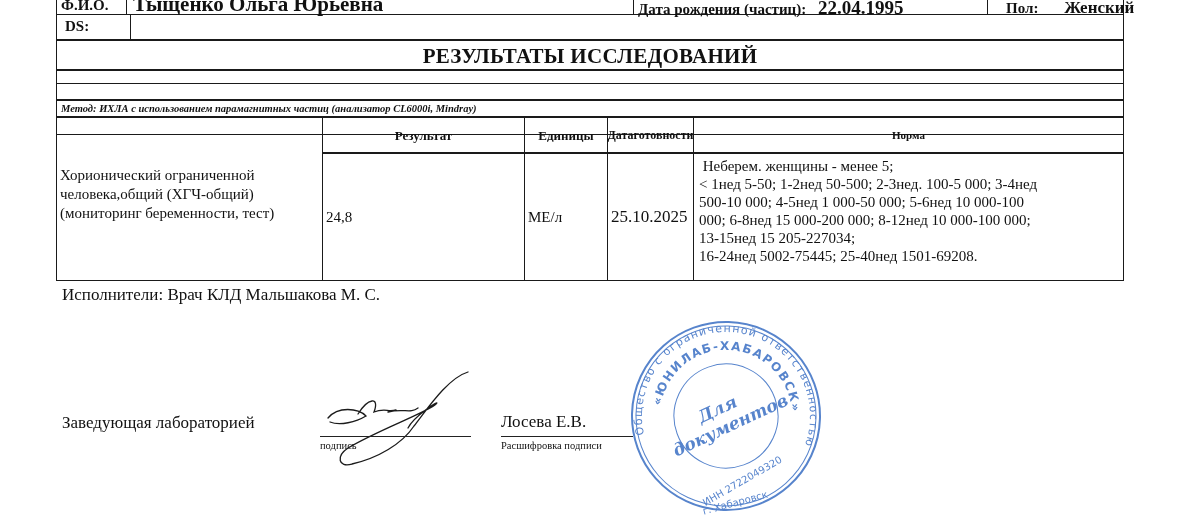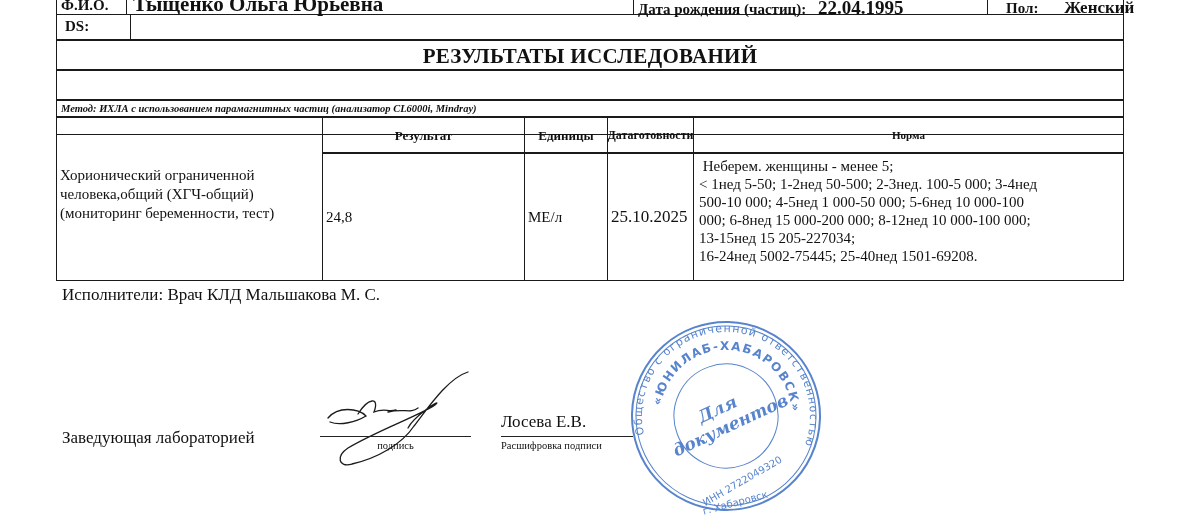--- a/index.html
+++ b/index.html
@@ -9,36 +9,36 @@
       font-family: "Liberation Serif", "DejaVu Serif", serif;
       color: #111;
     }
     .abs { position: absolute; box-sizing: border-box; }
 
     
     #hdr { left: 56px; top: -8px; width: 1068px; height: 23px; border: 1.5px solid #1a1a1a; }
     #hdr .cell { position: absolute; top: 0; height: 100%; border-right: 1.5px solid #1a1a1a; box-sizing: border-box; white-space: nowrap; }
     #ds { left: 56px; top: 15px; width: 1068px; height: 25px; border: 1.5px solid #1a1a1a; border-top: none; }
     #ds .lbl { position: absolute; left: 4px; top: 0; width: 70px; height: 100%; border-right: 1.5px solid #1a1a1a; box-sizing: border-box; font-weight: bold; font-size: 15px; padding: 3px 4px; }
-    #title { left: 56px; top: 39px; width: 1068px; height: 31px; border: 1.5px solid #1a1a1a; border-top: 2px solid #1a1a1a; text-align: center; font-weight: bold; font-size: 21px; line-height: 30px; letter-spacing: 0.3px; }
+    #title { left: 56px; top: 39px; width: 1068px; height: 45px; border: 1.5px solid #1a1a1a; border-top: 2px solid #1a1a1a; text-align: center; font-weight: bold; font-size: 21px; line-height: 30px; letter-spacing: 0.3px; }
     #blank { left: 56px; top: 69px; width: 1068px; height: 31px; border: 1.5px solid #1a1a1a; border-top: 2px solid #1a1a1a; }
     #method { left: 56px; top: 99px; width: 1068px; height: 36px; border: 1.5px solid #1a1a1a; border-top: 2px solid #1a1a1a; font-size: 10.5px; font-style: italic; font-weight: bold; line-height: 15px; padding-left: 4px; }
 
     
     #results { left: 56px; top: 116px; width: 1068px; height: 165px; border: 1.5px solid #1a1a1a; border-top: 2px solid #1a1a1a; }
     #results .col { position: absolute; top: 0; height: 100%; box-sizing: border-box; border-left: 1.5px solid #1a1a1a; }
     #results .head { position: absolute; left: 0; right: 0; top: 0; height: 36px; border-bottom: 2px solid #1a1a1a; box-sizing: border-box; display: flex; align-items: center; justify-content: center; text-align: center; font-weight: bold; font-size: 13px; line-height: 15px; }
     #results .body { position: absolute; left: 0; right: 0; top: 36px; bottom: 0; font-size: 15px; display: flex; align-items: center; padding-left: 3px; }
     .analyte { position: absolute; left: 3px; top: 48px; width: 265px; font-size: 15px; line-height: 19px; }
     .norm { position: absolute; left: 5px; top: 3px; right: 4px; font-size: 15px; line-height: 18px; }
 
     #executors { left: 62px; top: 285px; font-size: 17px; }
-    #head-lab { left: 62px; top: 413px; font-size: 17px; margin-top: 15px; }
+    #head-lab { left: 62px; top: 413px; font-size: 17px; }
     #sig-line { left: 320px; top: 436px; width: 151px; height: 0; border-top: 1.5px solid #222; }
-    #sig-cap { left: 320px; top: 440px; width: 151px; text-align: center; font-size: 10.5px; }
+    #sig-cap { left: 320px; top: 440px; width: 151px; font-size: 10.5px; }
     #name-line { left: 501px; top: 436px; width: 132px; height: 0; border-top: 1.5px solid #222; }
     #name { left: 501px; top: 412px; font-size: 17px; }
     #name-cap { left: 501px; top: 440px; font-size: 10.5px; white-space: nowrap; }
     #signature { left: 318px; top: 368px; }
     #stamp { left: 626px; top: 316px; }
   </style>
 </head>
 <body>
 
 <div id="hdr" class="abs">

